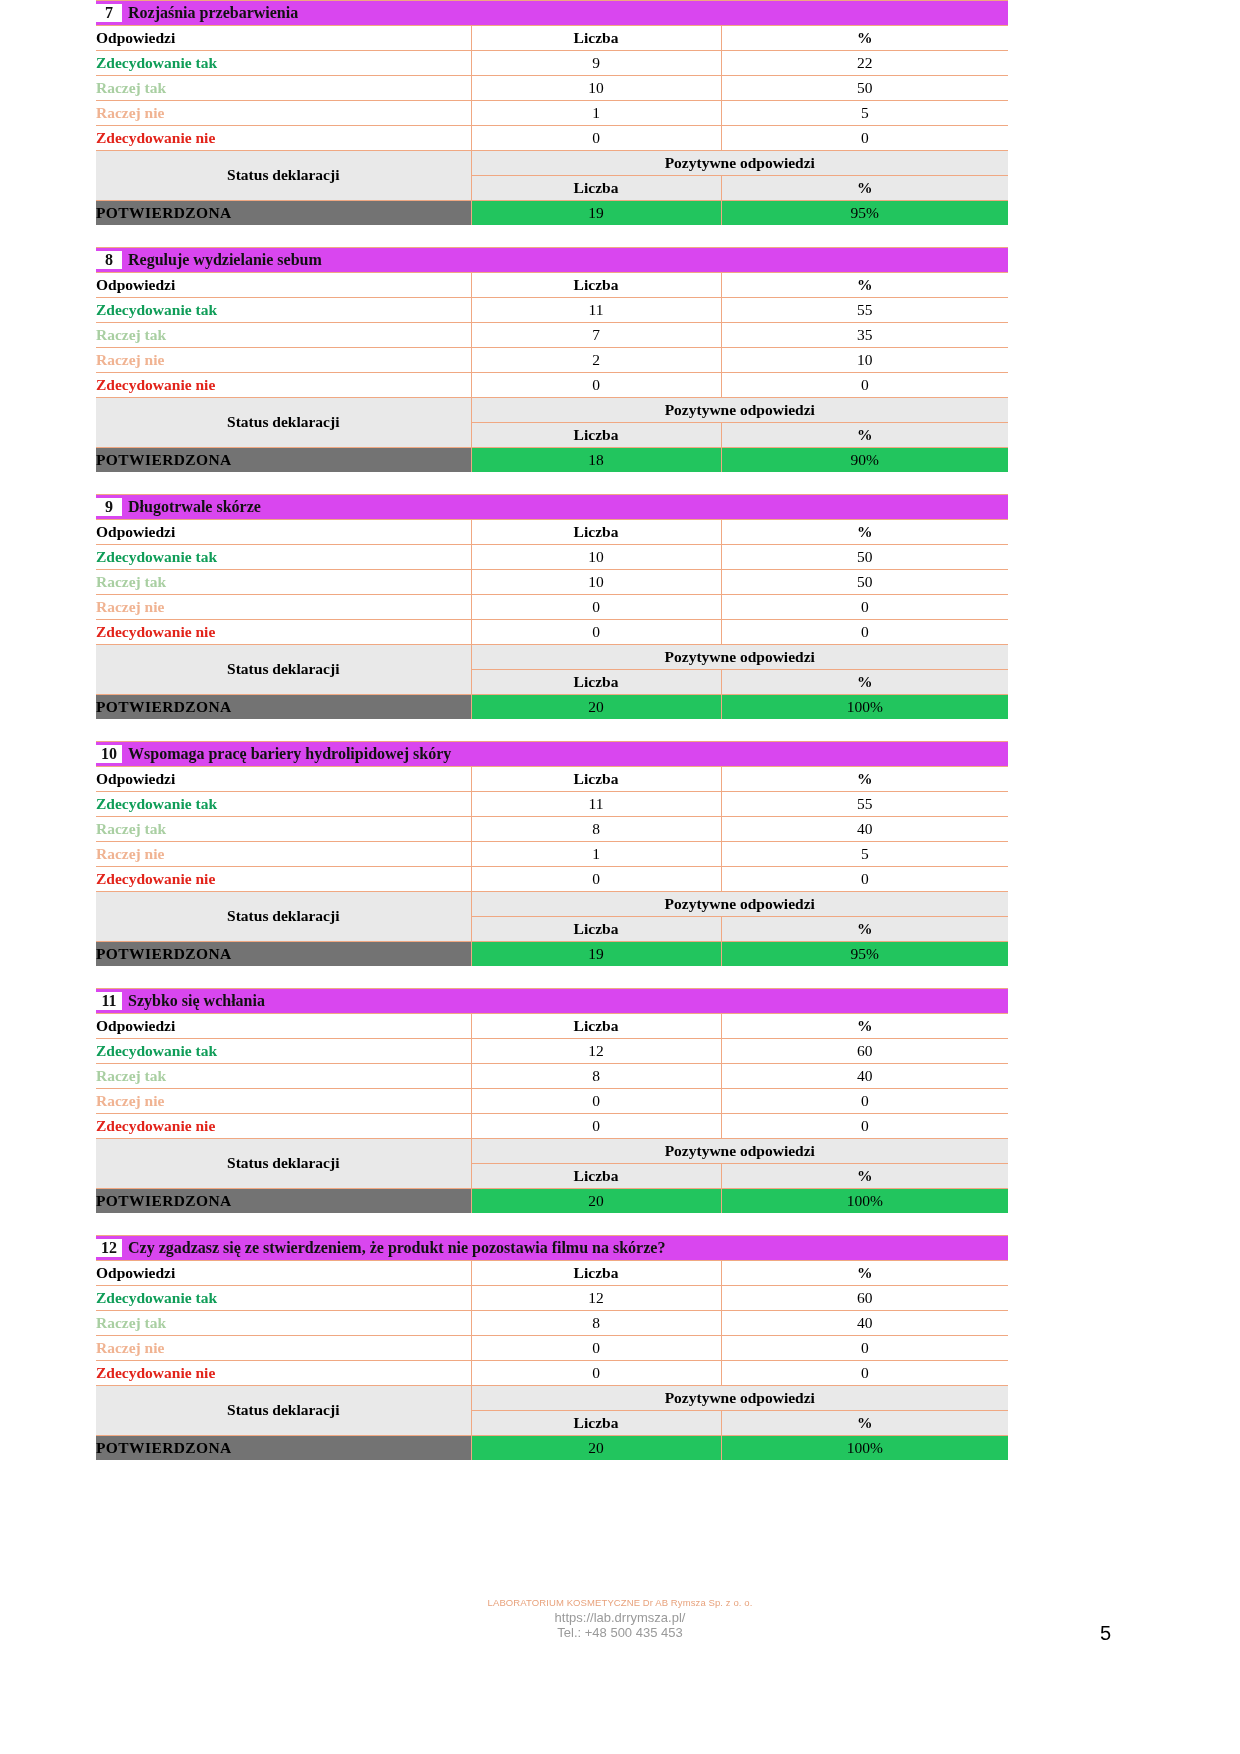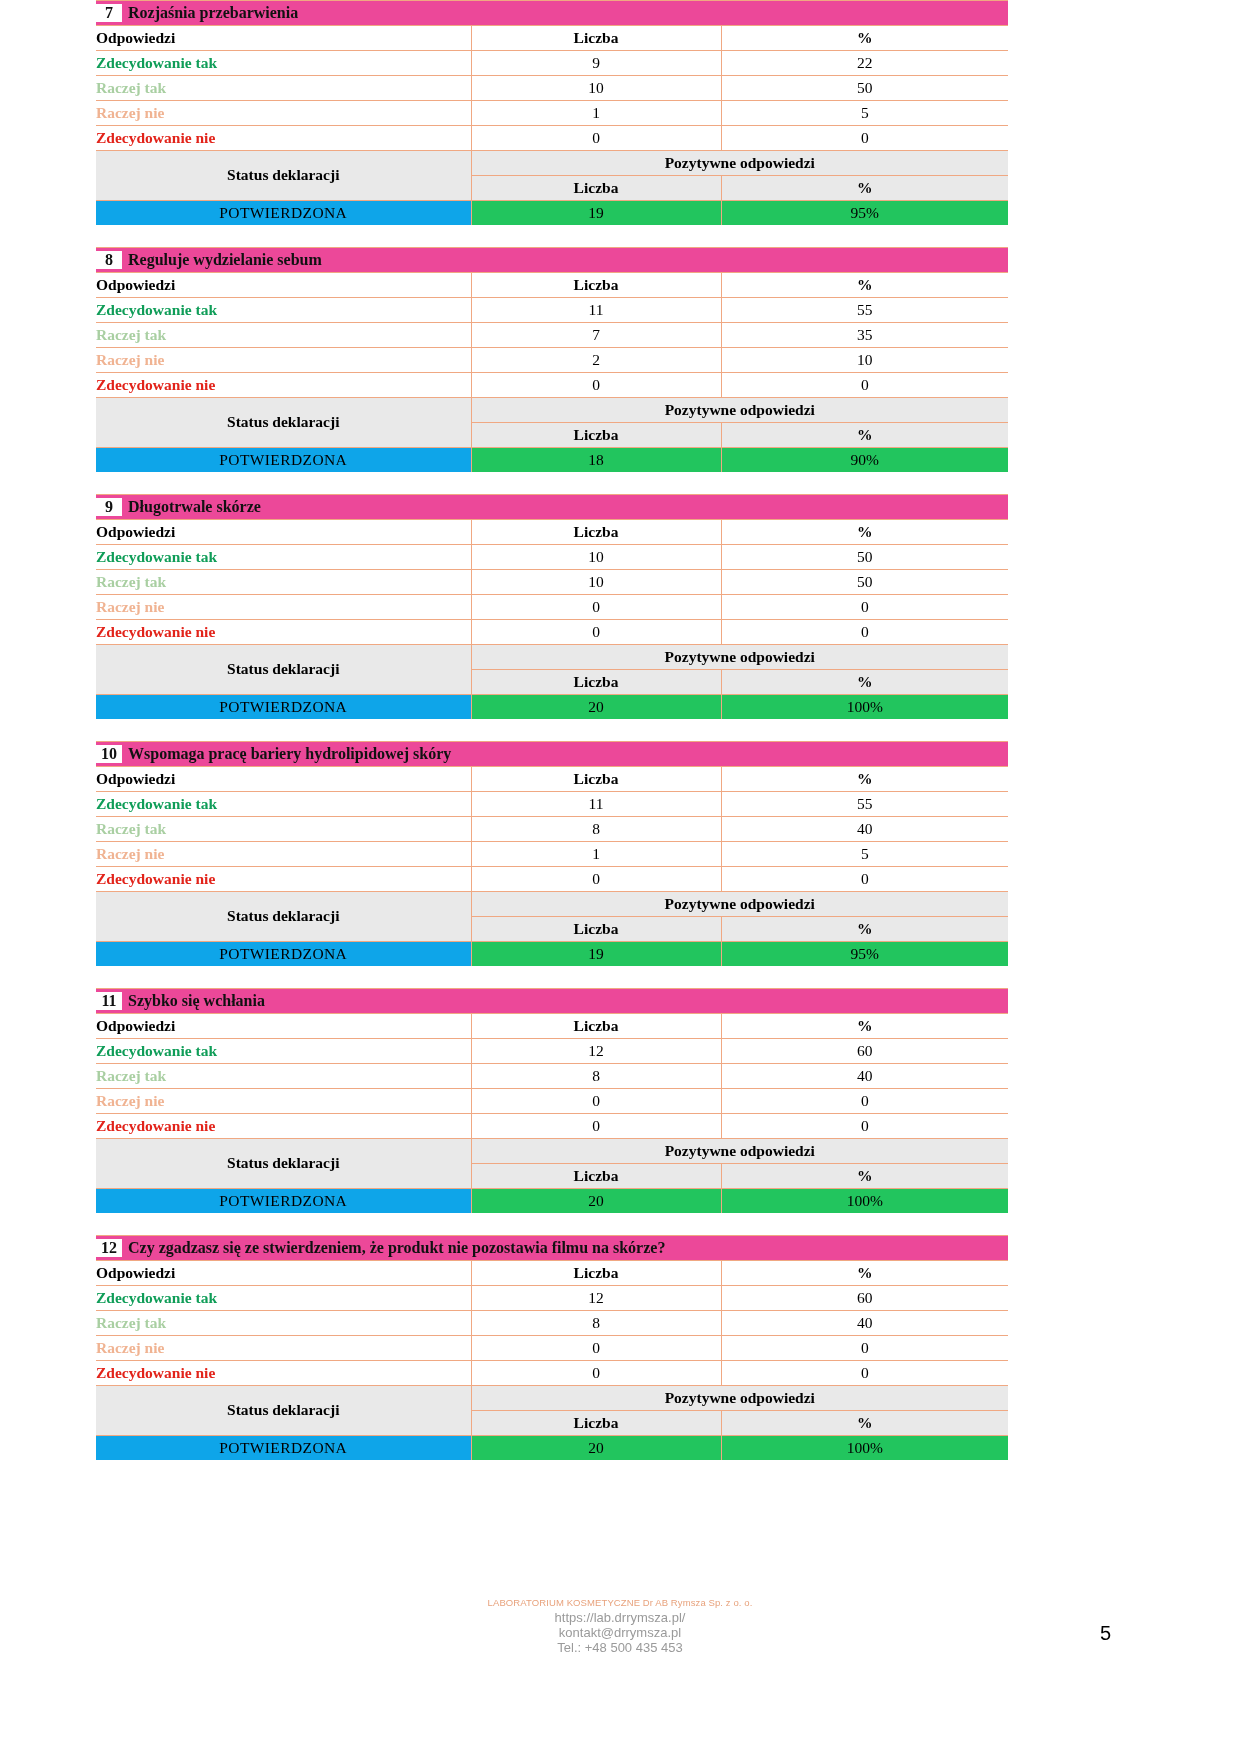--- a/index.html
+++ b/index.html
@@ -20,21 +20,21 @@
     border-collapse:collapse;
     table-layout:fixed;
     font-size:15.5px;
   }
   table.qt col.c1{width:375px;}
   table.qt col.c2{width:250px;}
   table.qt col.c3{width:287px;}
 
   
   tr.title-row td{
-    background:#ec4899;
+    background:#d946ef;
     padding:3px 0 4px 0;
     border:none;
     font-weight:bold;
     font-size:16px;
     color:#111;
   }
   .tnum{
     display:inline-block;
     width:26px;
     text-align:center;
@@ -80,23 +80,23 @@
     background:#E9E9E9;
     border-left:1.6px solid #F0A882;
   }
   td.sub-head{
     text-align:center;
     font-weight:bold;
     background:#E9E9E9;
     border-left:1.6px solid #F0A882;
   }
   tr.confirm td.confirm-cell{
-    background:#0ea5e9;
-    text-align:center;
-    font-weight:normal;
+    background:#737373;
+    text-align:left;
+    font-weight:bold;
     letter-spacing:0.4px;
     color:#000;
     border-top:1.6px solid #F0A882;
     border-bottom:none;
   }
   tr.confirm td.num, tr.confirm td.pct{
     background:#22c55e;
     border-bottom:none;
     border-top:1.6px solid #F0A882;
   }
@@ -434,17 +434,16 @@
             </tr>
           </tbody>
         </table>
       </div>
     </div>
 </div>
 
 <div class="footer">
   <div class="f1">LABORATORIUM KOSMETYCZNE Dr AB Rymsza Sp. z o. o.</div>
   <div class="f2">https://lab.drrymsza.pl/</div>
-  <div class="f2">kontakt@drrymsza.pl</div>
   <div class="f2">Tel.: +48 500 435 453</div>
 </div>
 
 <div class="pagenum">5</div>
 
 </body></html>

